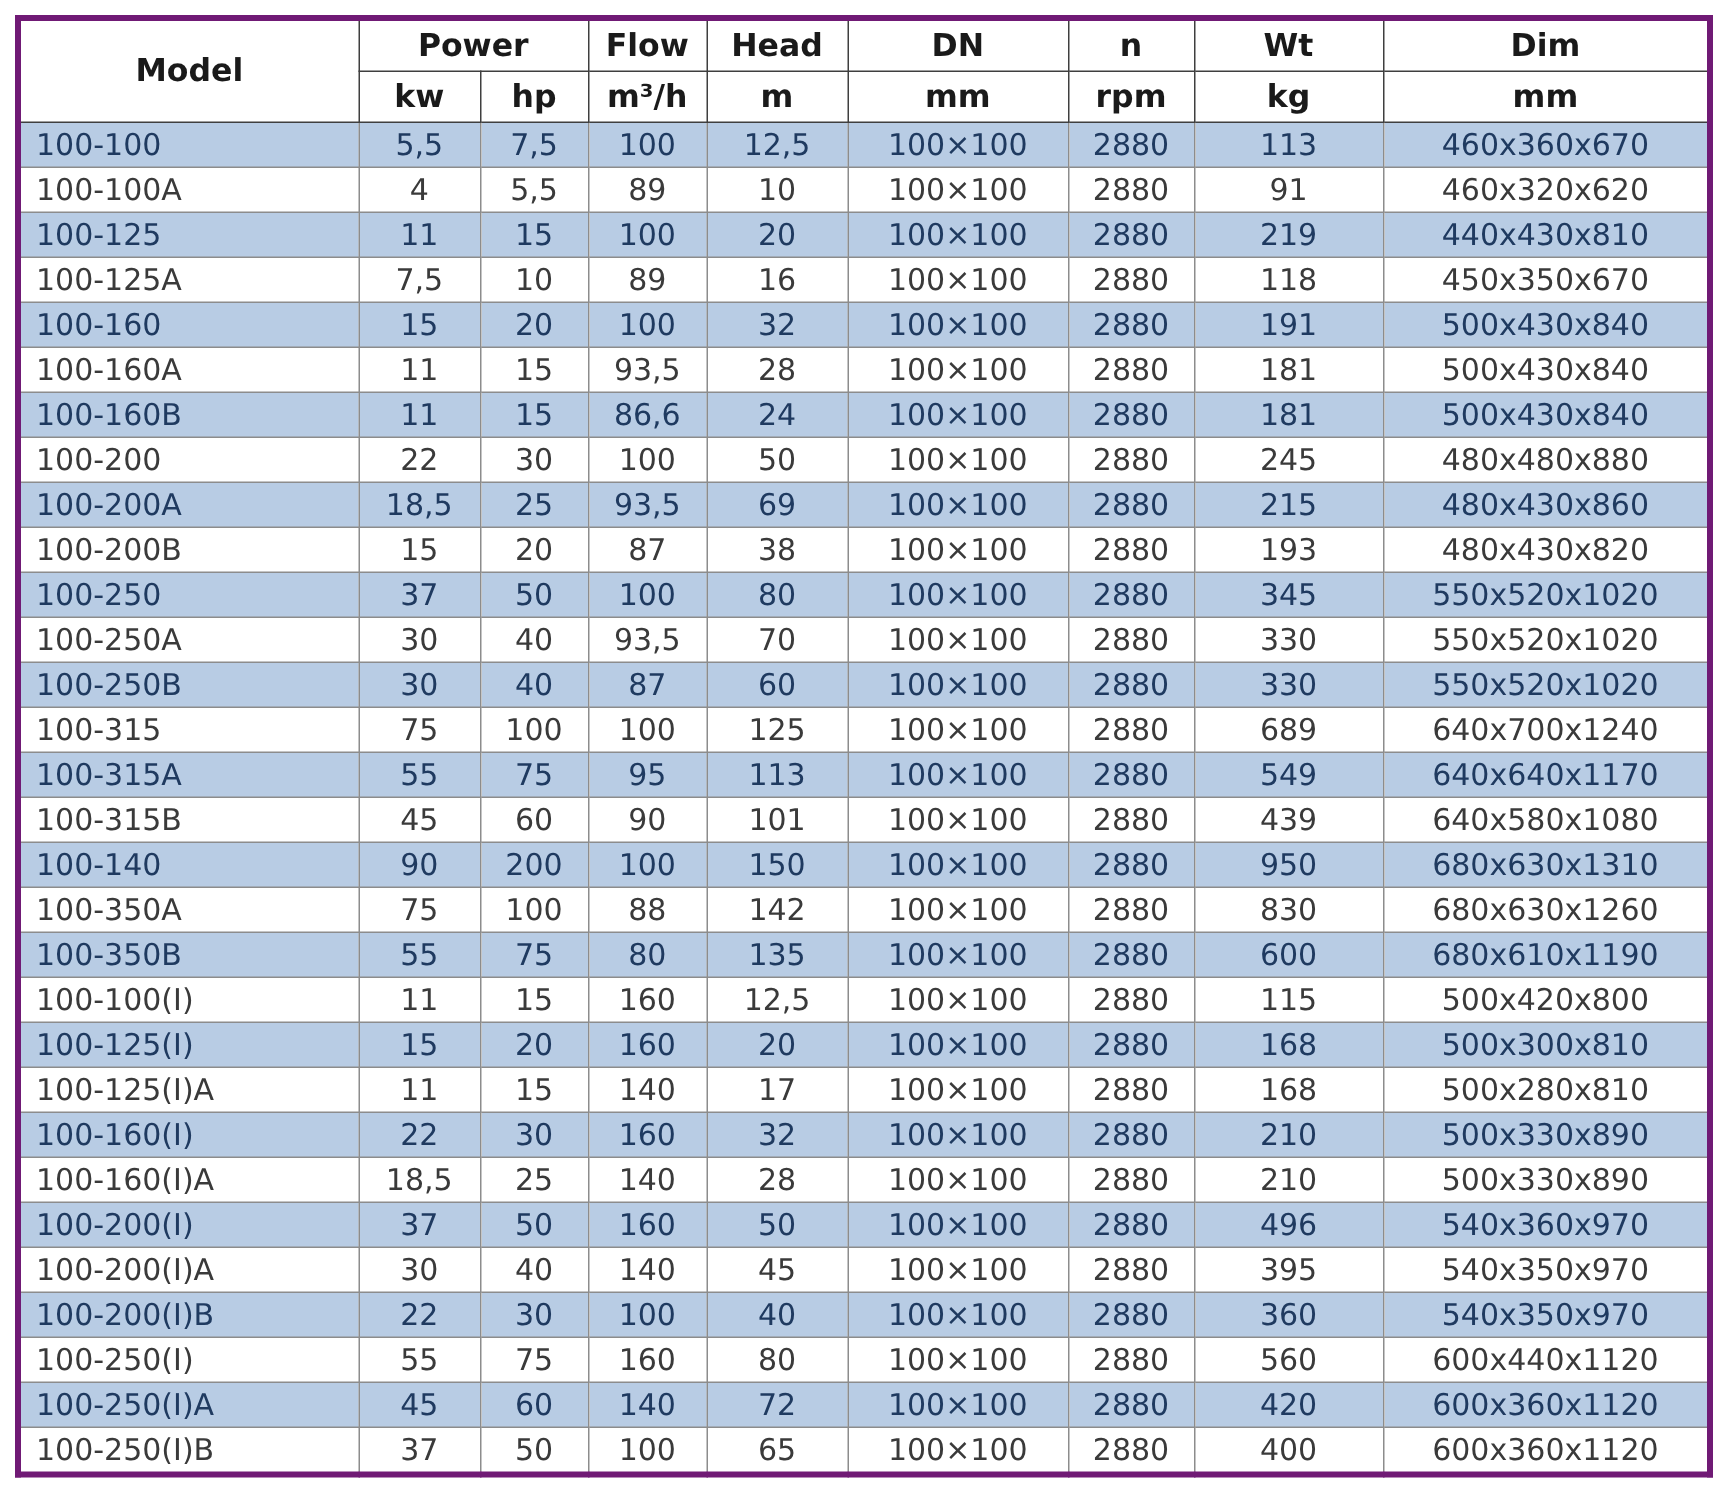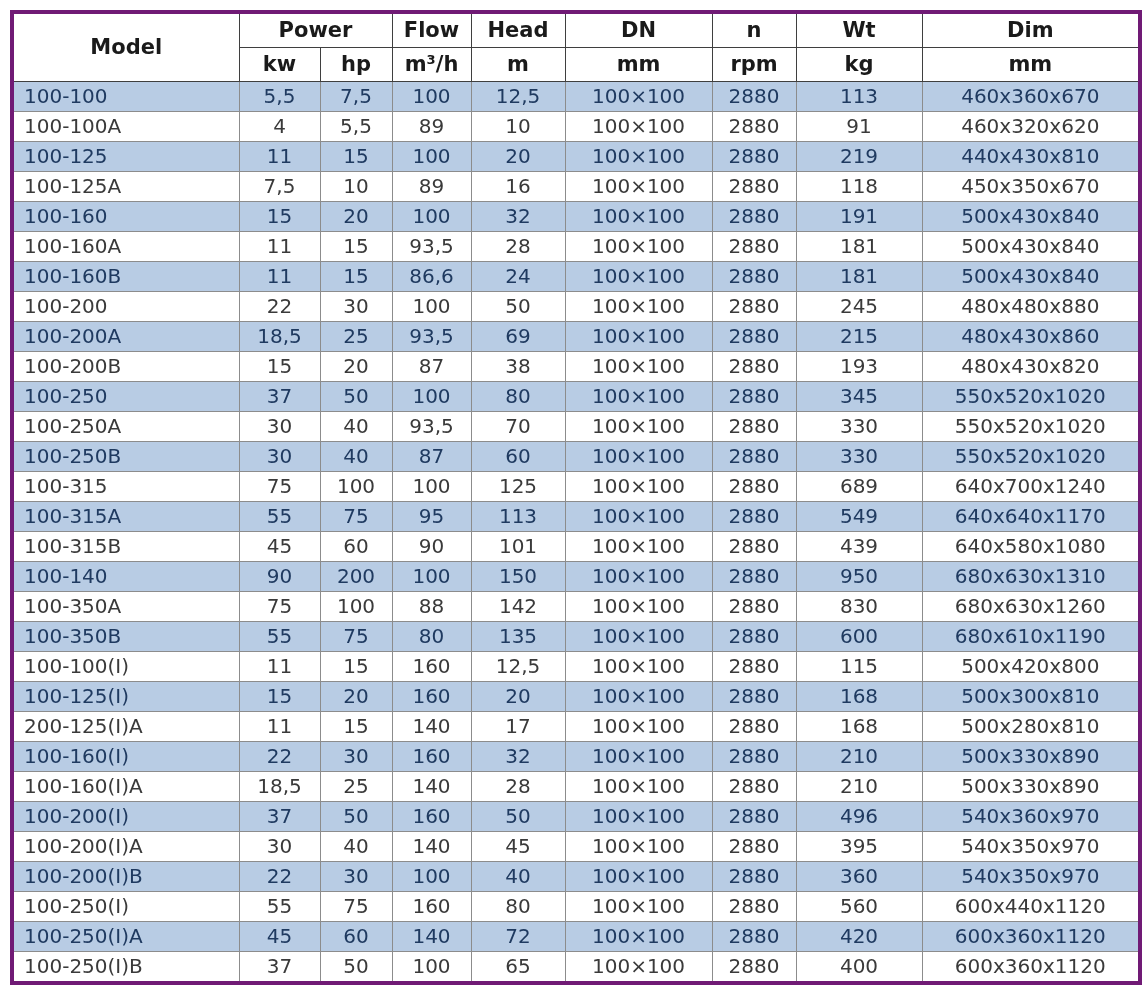--- a/index.html
+++ b/index.html
@@ -323,21 +323,21 @@
           <td>15</td>
           <td>20</td>
           <td>160</td>
           <td>20</td>
           <td>100×100</td>
           <td>2880</td>
           <td>168</td>
           <td>500x300x810</td>
         </tr>
         <tr>
-          <td class="model-cell">200-125(I)A</td>
+          <td class="model-cell">100-125(I)A</td>
           <td>11</td>
           <td>15</td>
           <td>140</td>
           <td>17</td>
           <td>100×100</td>
           <td>2880</td>
           <td>168</td>
           <td>500x280x810</td>
         </tr>
         <tr class="striped">

